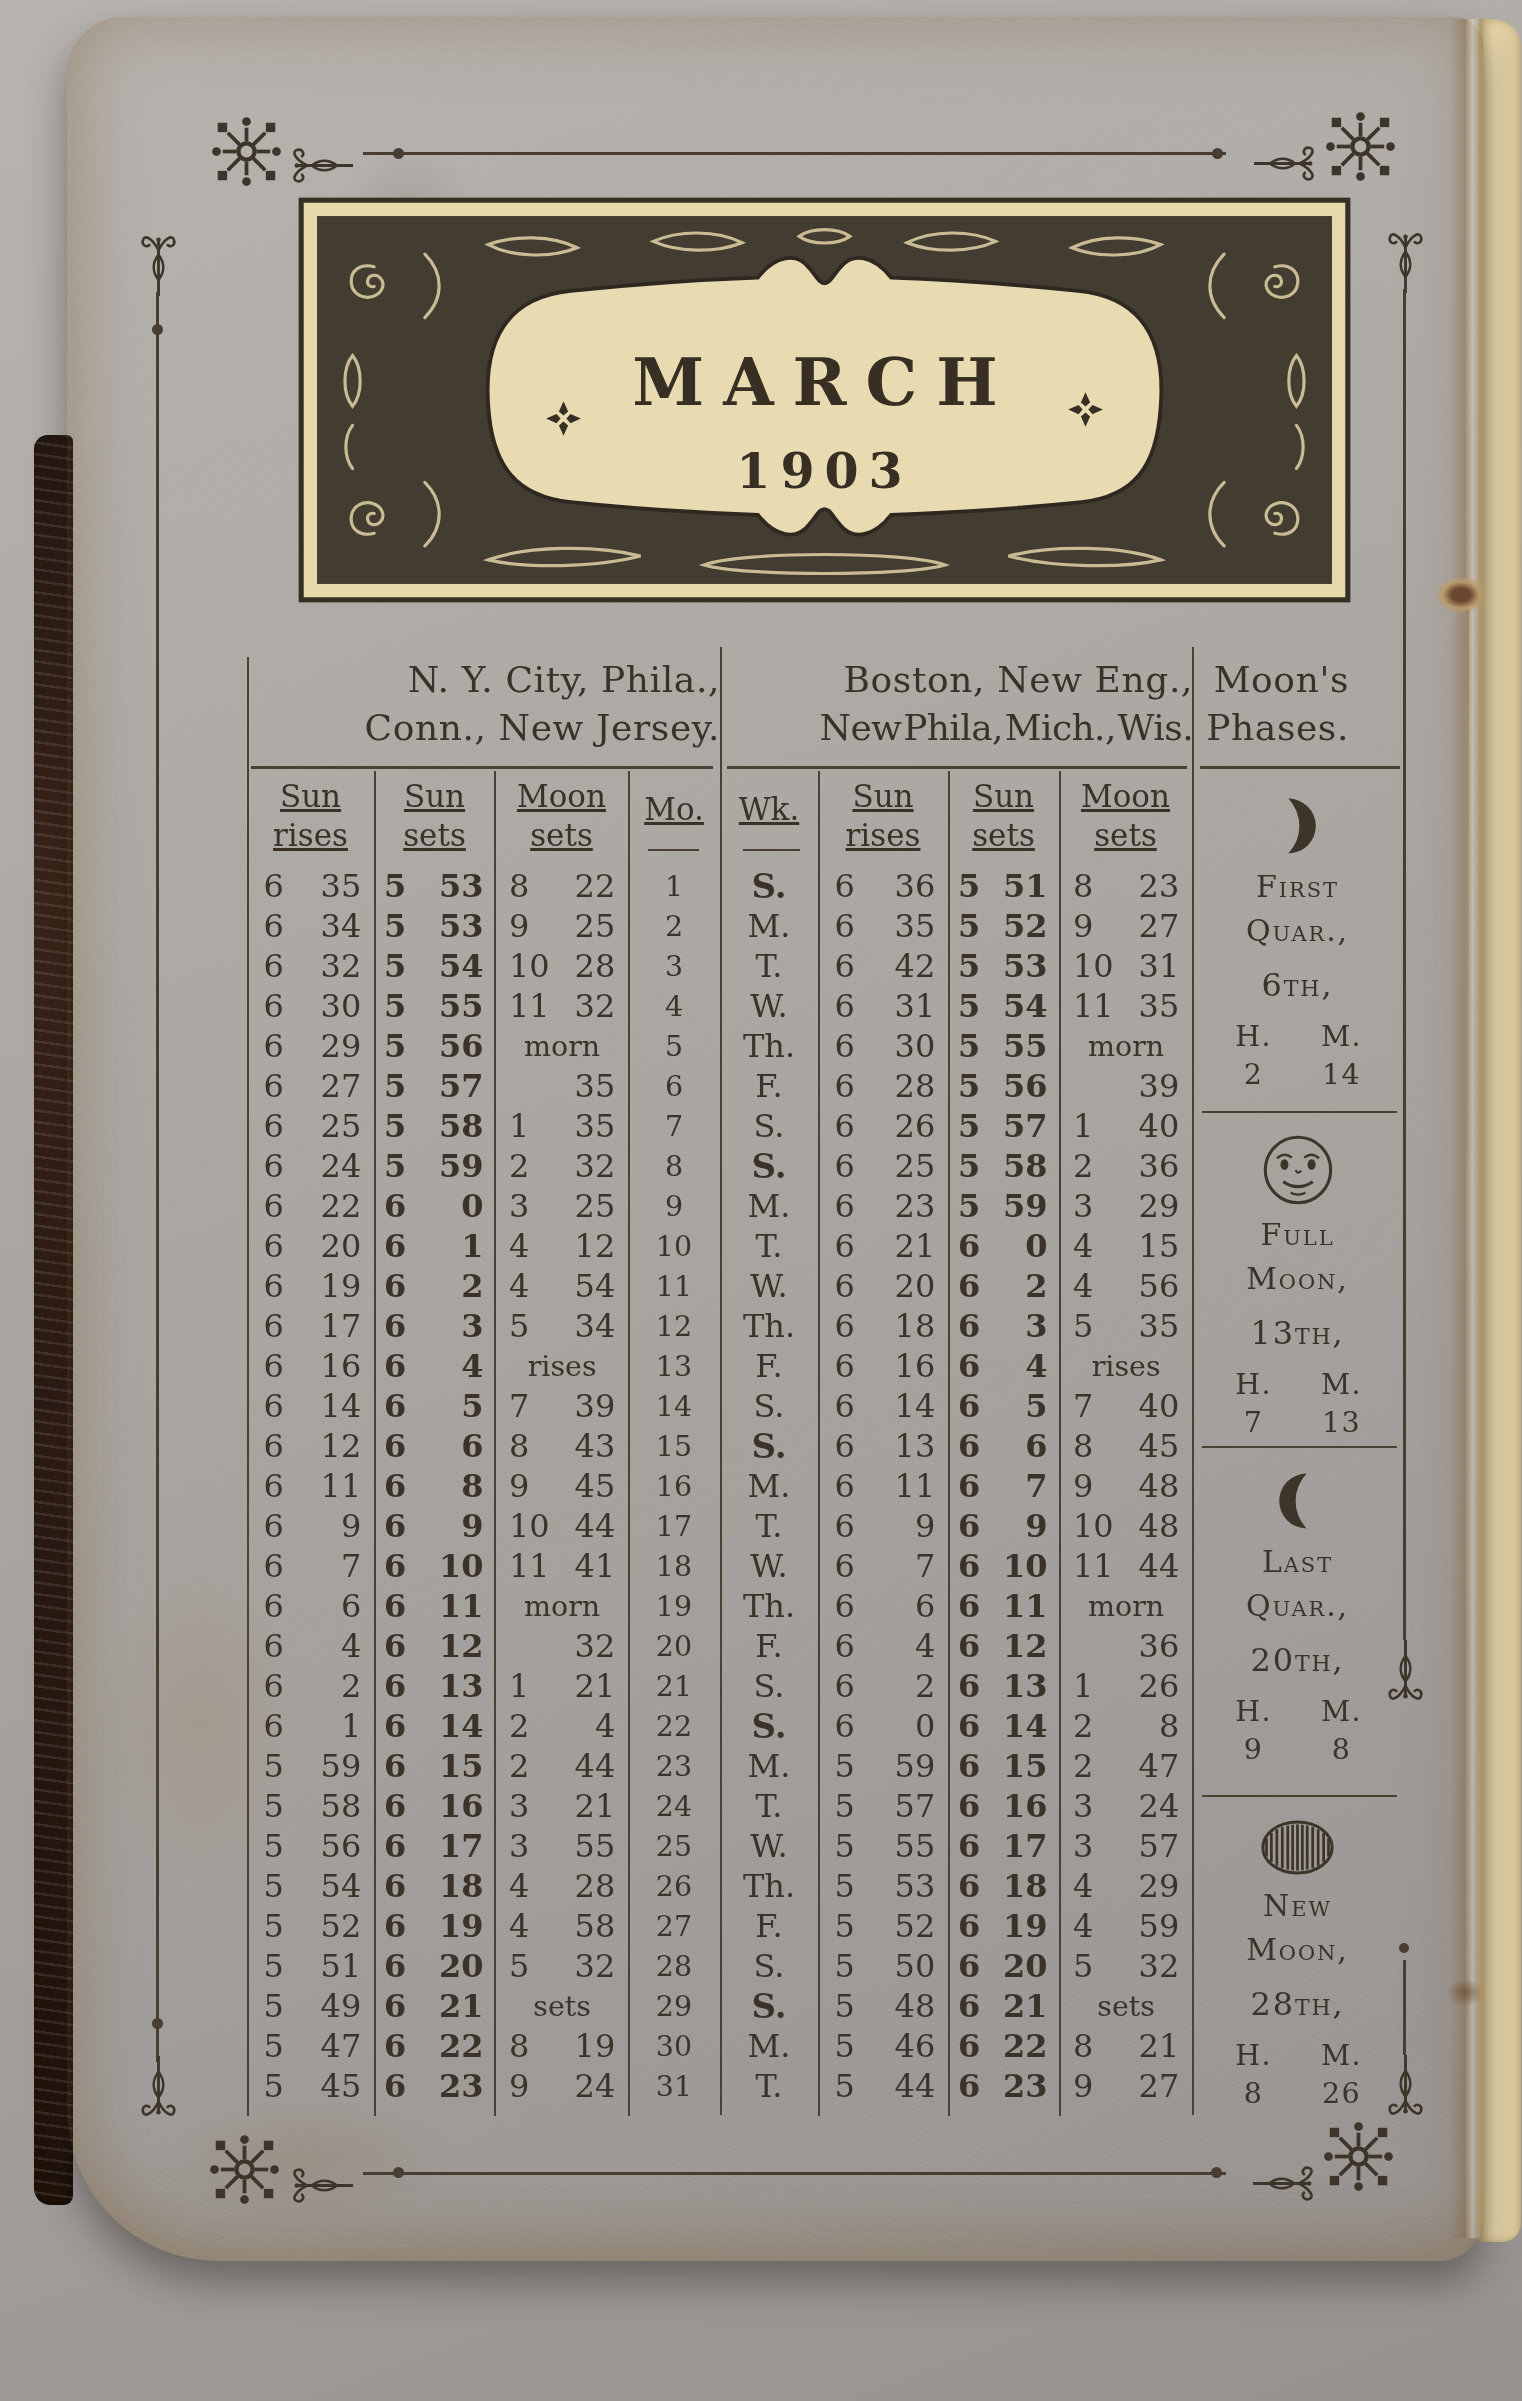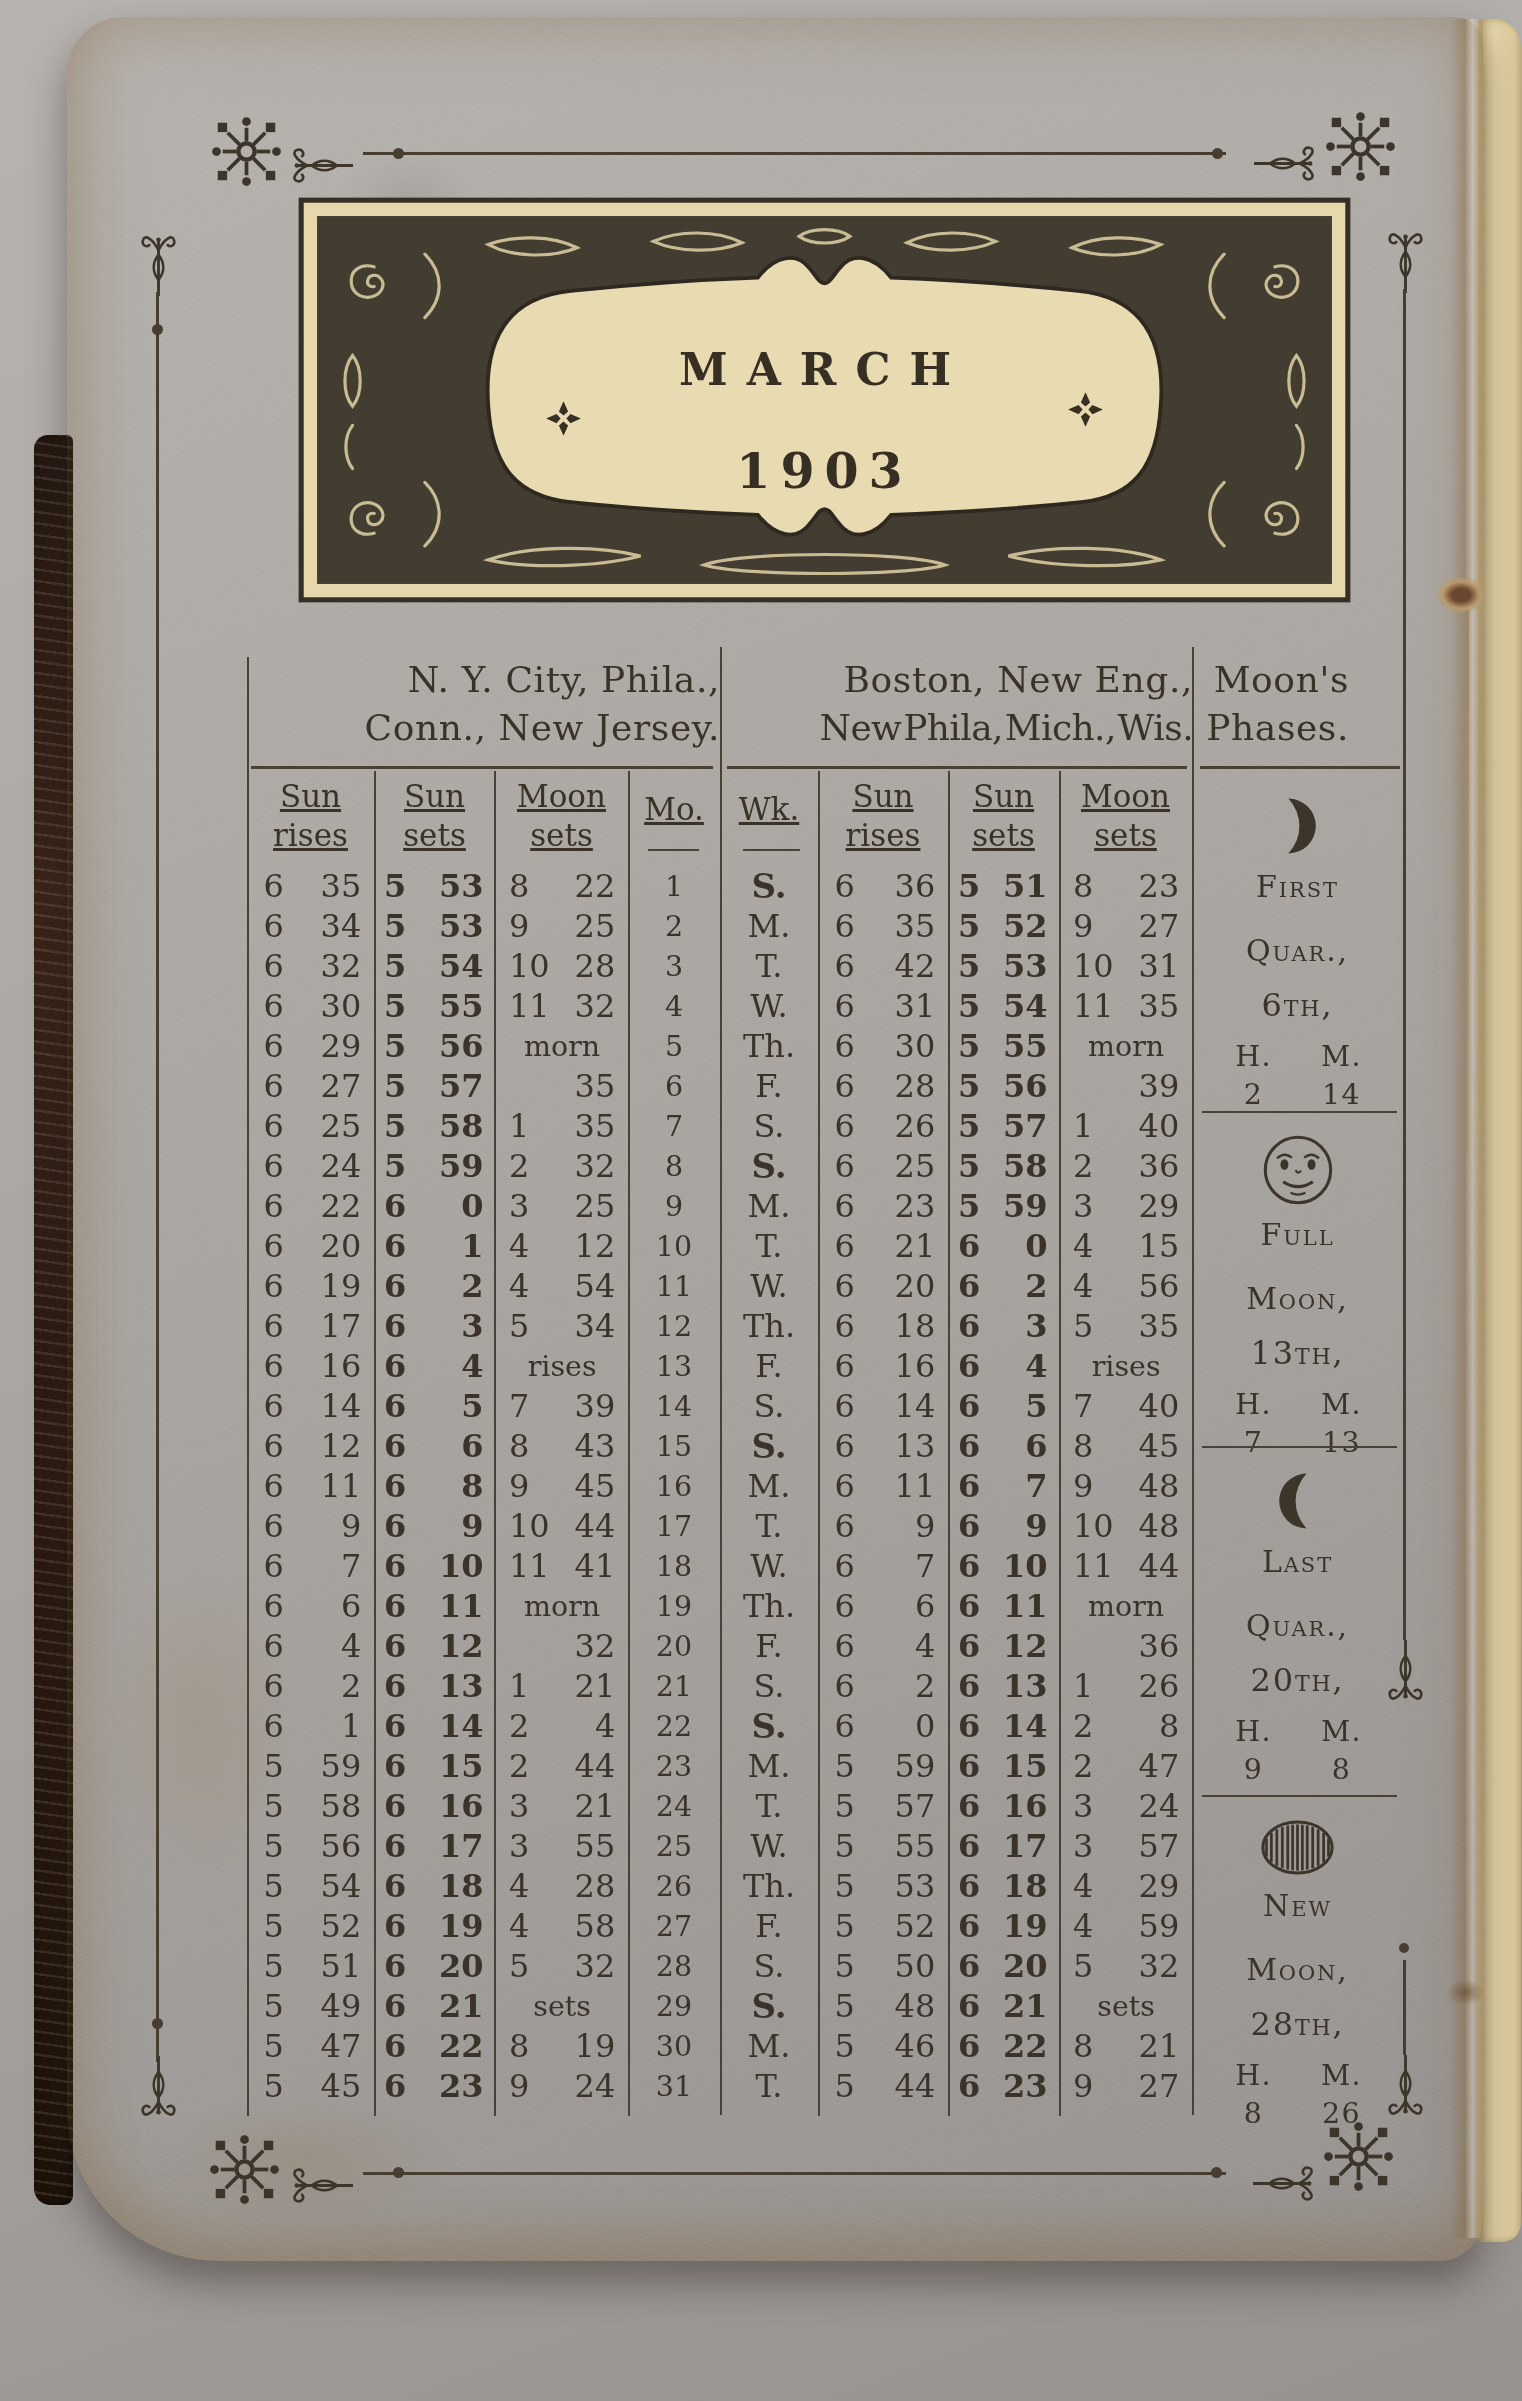--- a/index.html
+++ b/index.html
@@ -34,21 +34,21 @@
   .hole{position:absolute;border-radius:50%;}
   .thread{position:absolute;width:3.2px;background:linear-gradient(to bottom,rgba(150,118,75,.55),rgba(150,118,75,.12));}
   
   .orn{position:absolute;}
   .orn svg{display:block;width:100%;height:100%;}
   .bline{position:absolute;background:#473d30;}
   .bdot{position:absolute;background:#473d30;border-radius:50%;}
   
   .plaque{position:absolute;left:298px;top:197px;width:1053px;height:406px;}
   .plaque svg{position:absolute;inset:0;width:100%;height:100%;}
-  .month{position:absolute;left:0;top:147px;width:100%;text-align:center;font-size:44px;font-weight:bold;
+  .month{position:absolute;left:0;top:147px;width:100%;text-align:center;font-size:65px;font-weight:bold;
     letter-spacing:19px;color:#372f23;}
   .year{position:absolute;left:0;top:245px;width:100%;text-align:center;font-size:49px;font-weight:bold;
     letter-spacing:10px;color:#372f23;}
   .cross{position:absolute;width:37px;height:37px;}
   
   .tbl{position:absolute;left:247px;top:647px;width:1158px;height:1468px;color:#3b332a;}
   .vline,.hline{position:absolute;background:#4a4134;}
   .gcell{position:absolute;top:0;height:121px;text-align:right;font-size:36px;line-height:48px;padding-top:9px;
     letter-spacing:0.6px;color:#3a3227;}
   .gcell .tight{word-spacing:-9px;letter-spacing:-0.6px;}
@@ -66,21 +66,21 @@
   .dcell.c1,.dcell.c6{padding:0 11.4px 0 10px;font-weight:bold;}
   .dcell.c2,.dcell.c7{padding:0 12.7px 0 14px;}
   .dcell.c3{justify-content:center;font-size:28.5px;padding:0;}
   .dcell.c4{justify-content:center;font-size:32px;padding:0;}
   .dcell.c4.sun{font-weight:bold;font-size:34px;}
   
   .phase{position:absolute;left:946px;width:209px;display:flex;flex-direction:column;align-items:center;
     color:#3b332a;}
   .phase .icon{margin-top:21.6px;}
   .phase .icon svg{display:block;}
-  .phase .l1,.phase .l2{font-variant:small-caps;font-size:30px;line-height:44px;letter-spacing:1.9px;margin-top:20px;}
+  .phase .l1,.phase .l2{font-variant:small-caps;font-size:30px;line-height:44px;letter-spacing:1.9px;}
   .phase .l1{margin-top:6.3px;}
   .phase .day{font-variant:small-caps;font-size:32px;line-height:44px;letter-spacing:1.9px;margin-top:10px;}
   .phase .hm,.phase .tm{display:flex;gap:30px;}
   .phase .hm{margin-top:11.4px;}
   .phase .hm span,.phase .tm span{width:58px;text-align:center;font-size:28.5px;line-height:38px;letter-spacing:1.3px;}
   .phase .hm span{font-variant:small-caps;}
 </style>
 </head>
 <body>
 

